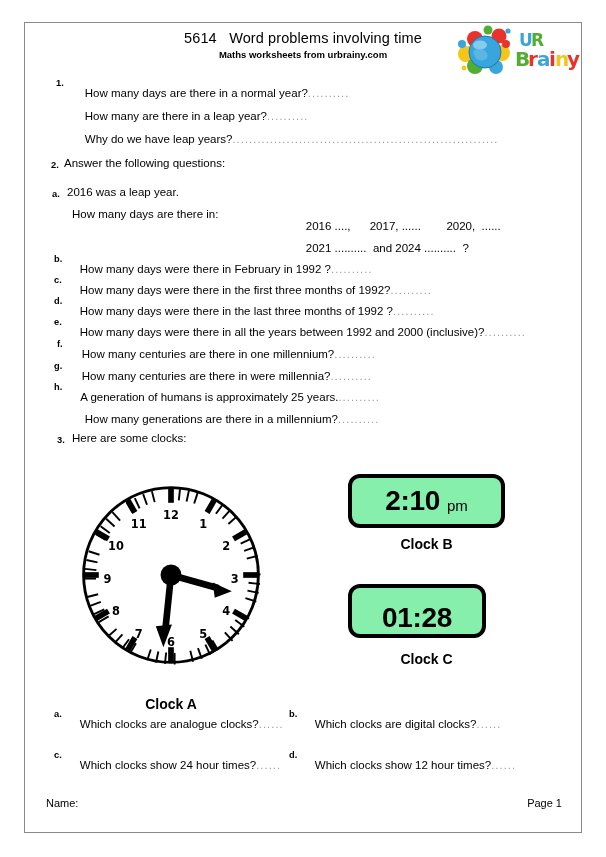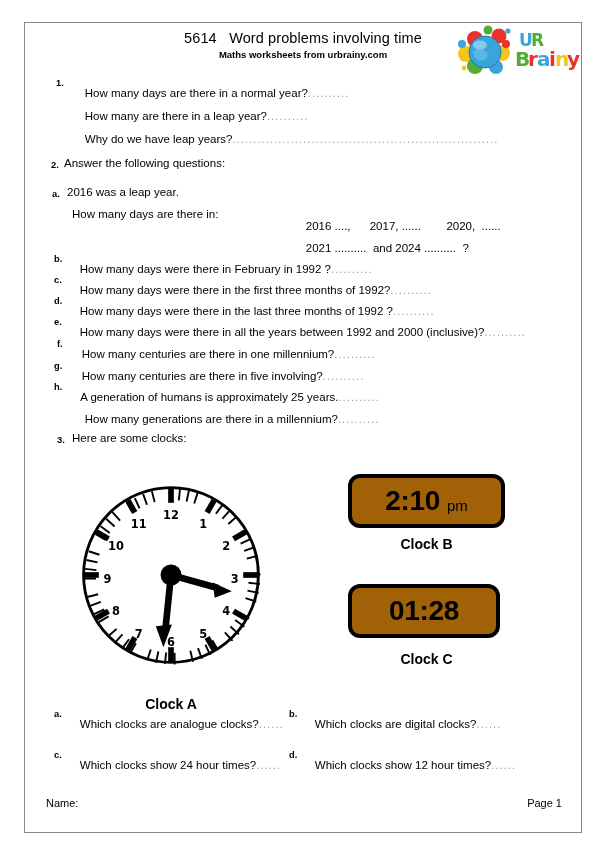--- a/index.html
+++ b/index.html
@@ -94,27 +94,27 @@
     font-size: 14px;
     font-weight: bold;
   }
 
   
   .digital {
     position: absolute;
     box-sizing: border-box;
     border: 4px solid #000;
     border-radius: 12px;
-    background: #a16207;
+    background: #86efac;
     display: flex;
     align-items: center;
     justify-content: center;
   }
   #clockB-box { left: 324px; top: 452px; width: 157px; height: 54px; }
-  #clockC-box { left: 324px; top: 562px; width: 152px; height: 54px; }
+  #clockC-box { left: 324px; top: 562px; width: 138px; height: 54px; align-items: flex-end; }
   .digit-main {
     font-size: 28px;
     font-weight: bold;
     letter-spacing: -0.3px;
   }
   .digit-suffix {
     font-size: 15px;
     font-weight: normal;
     margin-left: 7px;
     position: relative;
@@ -232,21 +232,21 @@
     <span>How many days were there in all the years between 1992 and 2000 (inclusive)?</span><span class="dots">..........</span>
   </div>
 
   <div class="qnum" style="left:33px; top:317px;">f.</div>
   <div class="q" style="left:45px; top:314px;">
     <span>How many centuries are there in one millennium?</span><span class="dots">..........</span>
   </div>
 
   <div class="qnum" style="left:30px; top:339px;">g.</div>
   <div class="q" style="left:45px; top:336px;">
-    <span>How many centuries are there in five involving?</span><span class="dots">..........</span>
+    <span>How many centuries are there in were millennia?</span><span class="dots">..........</span>
   </div>
 
   <div class="qnum" style="left:30px; top:360px;">h.</div>
   <div class="q" style="left:44px; top:357px;">
     <span>A generation of humans is approximately 25 years.</span><span class="dots">..........</span>
   </div>
   <div class="q" style="left:48px; top:379px;">
     <span>How many generations are there in a millennium?</span><span class="dots">..........</span>
   </div>
 

